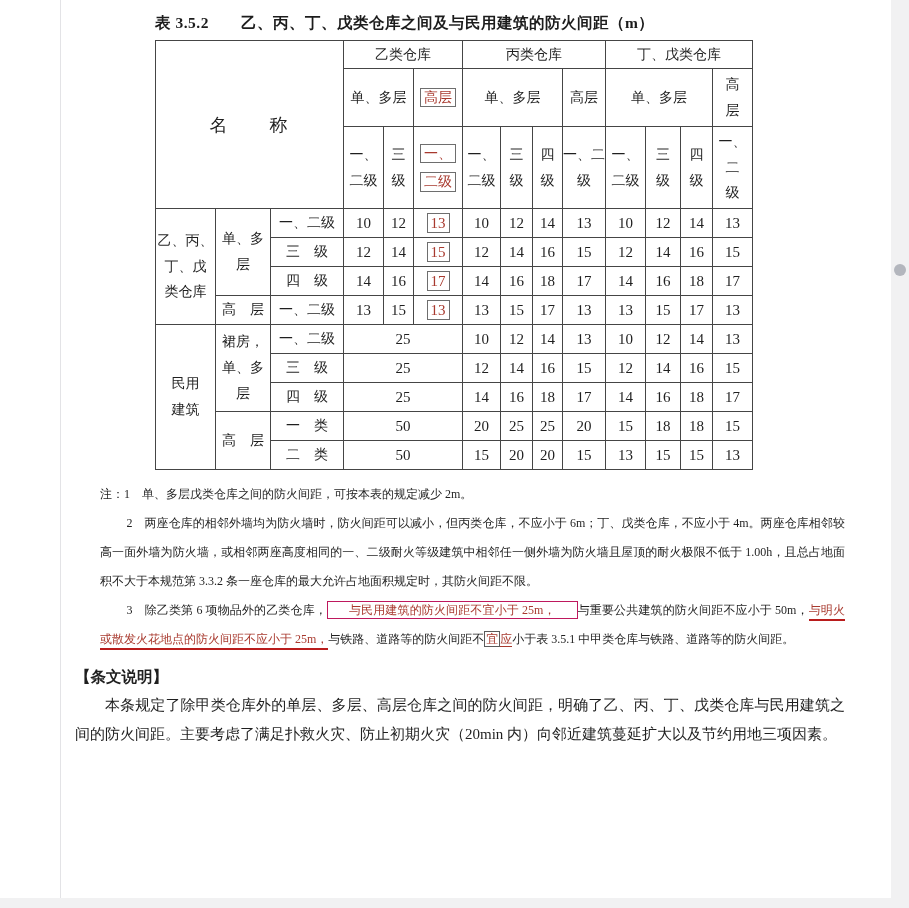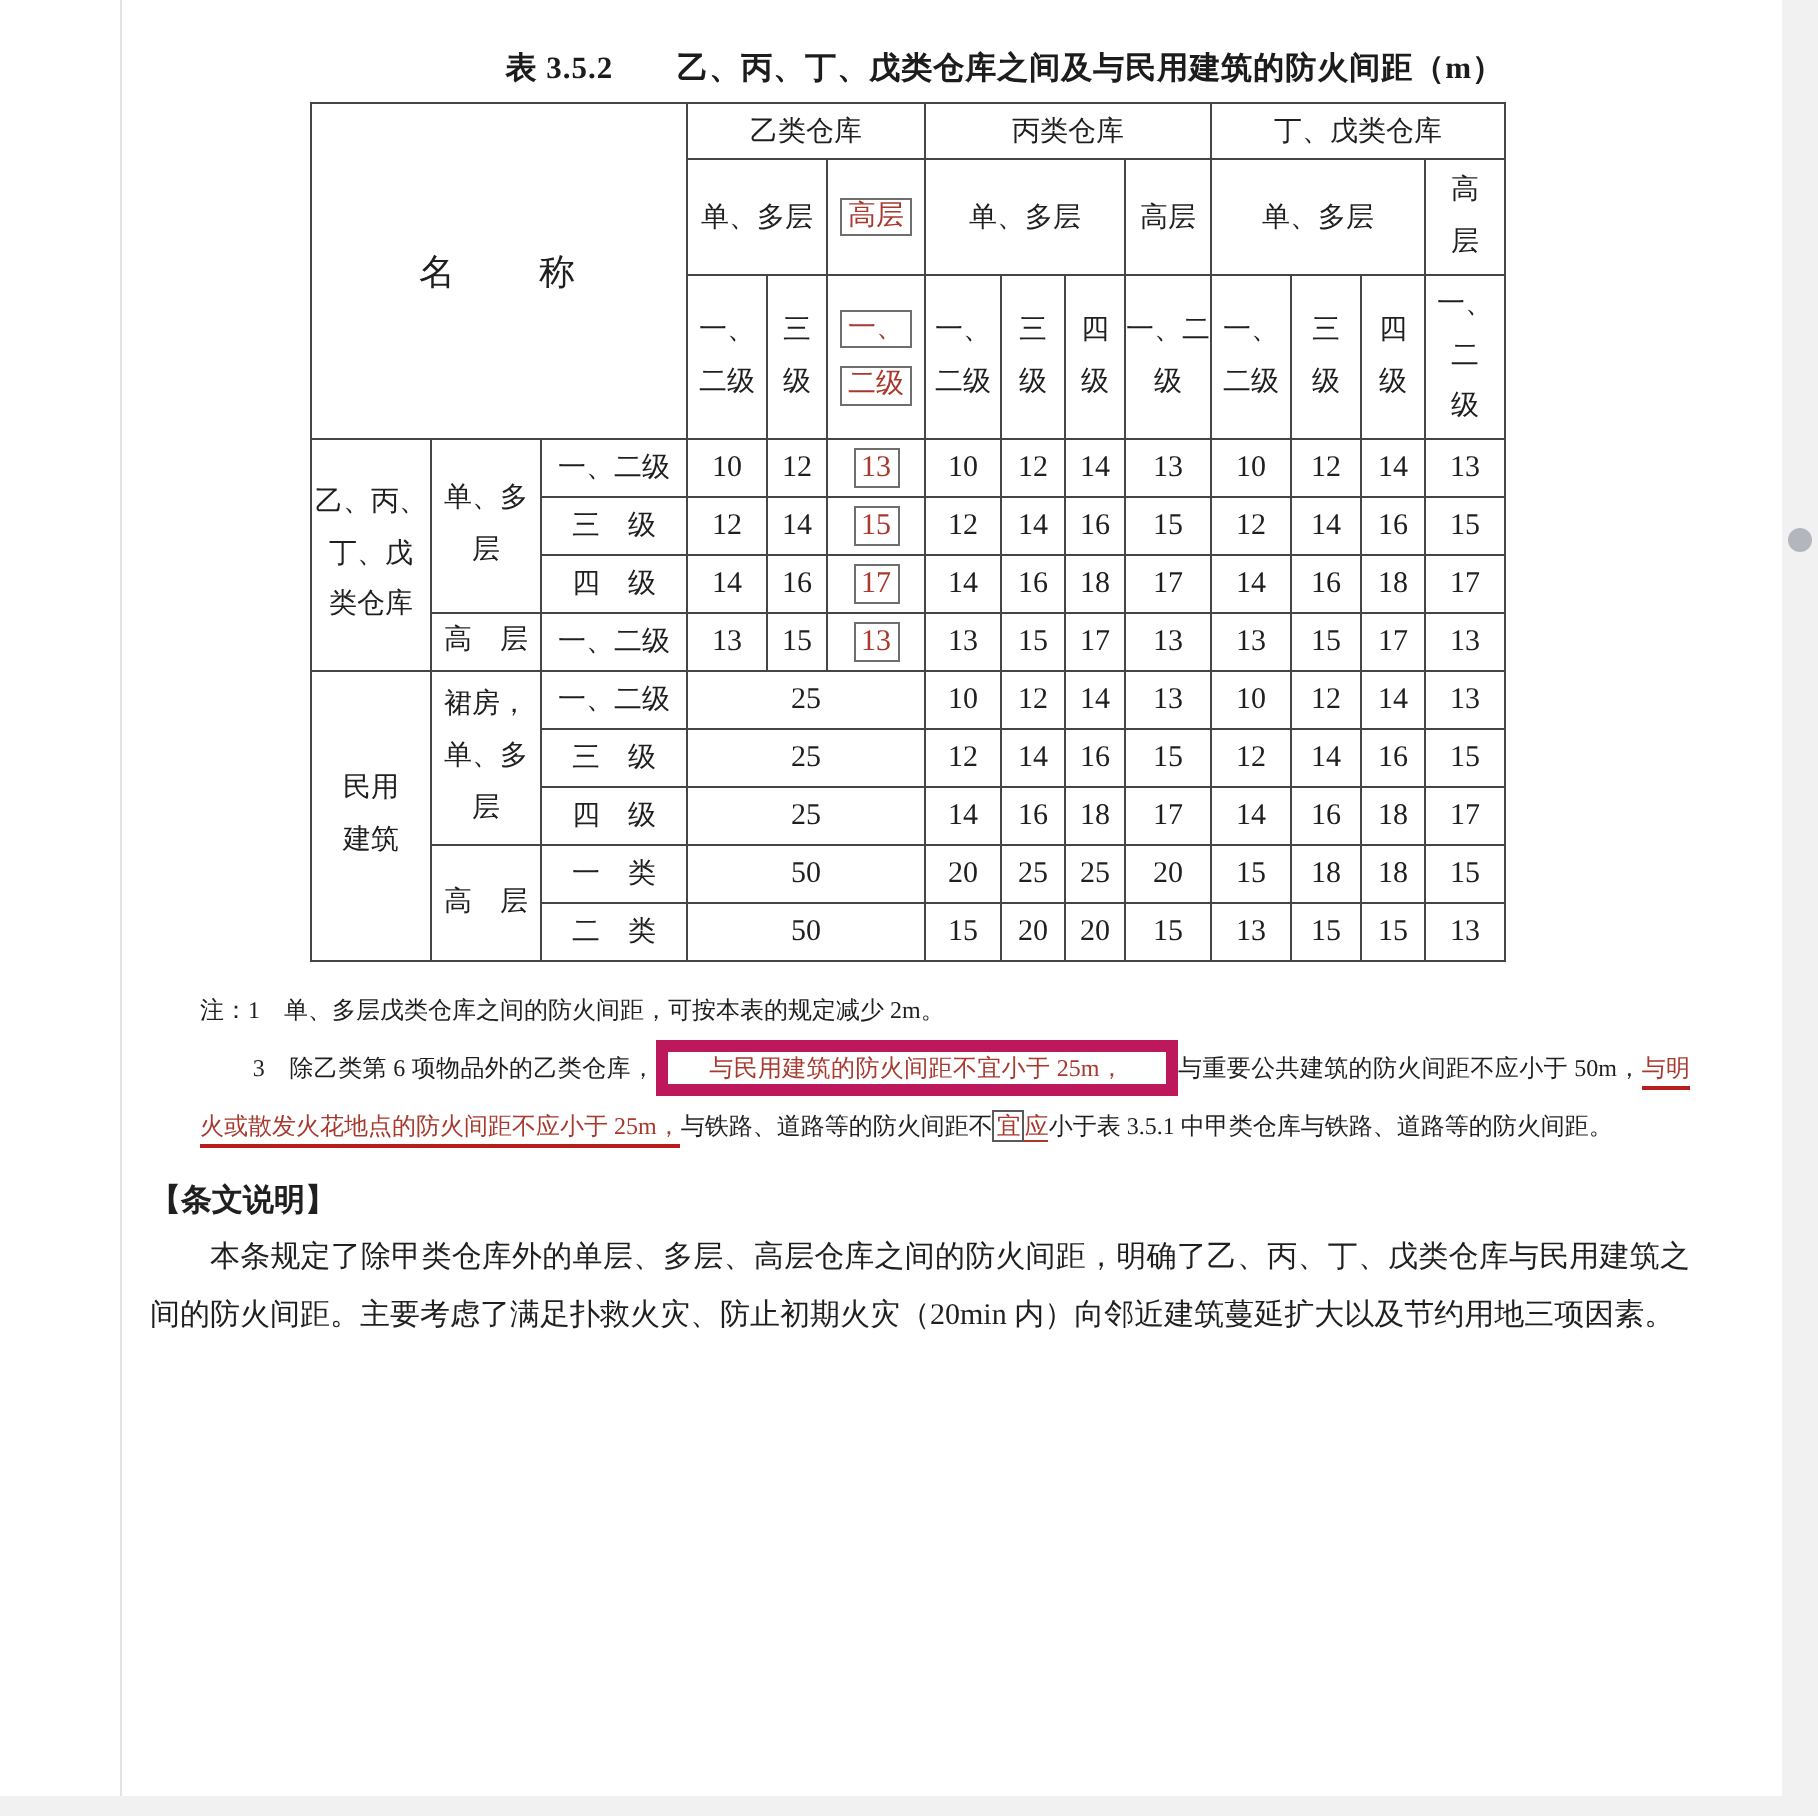--- a/index.html
+++ b/index.html
@@ -8,21 +8,21 @@
     font-family:"Liberation Serif","DejaVu Serif",serif;color:#222;
     position:relative;
   }
   .canvas{position:absolute;inset:0;width:909px;height:908px;background:#fff;}
   .left-rule{position:absolute;left:60px;top:0;width:1px;height:898px;background:#e3e3e6;}
   .scroll-strip{position:absolute;left:891px;top:0;width:18px;height:908px;background:#f1f1f2;}
   .scroll-dot{position:absolute;left:3px;top:264px;width:12px;height:12px;border-radius:50%;background:#b3b6bd;}
   .bottom-strip{position:absolute;left:0;bottom:0;width:909px;height:10px;background:#f1f1f2;}
   .content{position:absolute;left:75px;top:0;width:772px;}
   .doc-title{
-    margin:24px 0 6px 80px;width:597px;text-align:right;
+    margin:13px 0 6px 80px;width:597px;text-align:left;
     font-size:15.5px;font-weight:bold;color:#1c1c1c;letter-spacing:.5px;
   }
   table.fire{
     margin-left:80px;border-collapse:collapse;table-layout:fixed;width:597px;
     font-size:14px;color:#1f1f1f;
   }
   table.fire th,table.fire td{
     border:1px solid #454545;text-align:center;vertical-align:middle;
     padding:0;font-weight:normal;overflow:hidden;
   }
@@ -35,21 +35,21 @@
     display:inline-block;color:#a8392e;border:1px solid #6e6e6e;
     padding:0 3px;line-height:1.25;
   }
   .stack{display:flex;flex-direction:column;align-items:center;gap:9px;}
   .notes{
     margin:10px 0 0 25px;width:745px;font-size:12px;line-height:29px;
     text-align:justify;color:#1f1f1f;
   }
   .notes p{margin:0;}
   .notes p.ind{text-indent:2.2em;}
-  .blackbox{color:#a8392e;border:6px solid #be185d;padding:1px 21px;}
+  .blackbox{color:#a8392e;border:1px solid #be185d;padding:1px 21px;}
   .redline{color:#a8392e;border-bottom:2px solid #b91c1c;padding-bottom:2px;}
   .charbox{color:#a8392e;border:1px solid #5a5a5a;padding:0 1px;}
   .redchar{color:#a8392e;border-bottom:1px solid #a8392e;}
   .commentary{margin:8px 12px 0 0;width:770px;font-size:15px;line-height:29px;text-align:justify;color:#1f1f1f;}
   .commentary h3{margin:0;font-size:15.5px;font-weight:bold;line-height:29px;}
   .commentary p{margin:0;text-indent:2em;}
 </style>
 </head>
 <body>
 
@@ -250,20 +250,21 @@
           <td class="num">13</td>
           <td class="num">15</td>
           <td class="num">15</td>
           <td class="num">13</td>
         </tr>
       </tbody>
     </table>
 
     <div class="notes">
       <p>注：1　单、多层戊类仓库之间的防火间距，可按本表的规定减少 2m。</p>
+      <p class="ind">2　两座仓库的相邻外墙均为防火墙时，防火间距可以减小，但丙类仓库，不应小于 6m；丁、戊类仓库，不应小于 4m。两座仓库相邻较高一面外墙为防火墙，或相邻两座高度相同的一、二级耐火等级建筑中相邻任一侧外墙为防火墙且屋顶的耐火极限不低于 1.00h，且总占地面积不大于本规范第 3.3.2 条一座仓库的最大允许占地面积规定时，其防火间距不限。</p>
       <p class="ind"><span>3　除乙类第 6 项物品外的乙类仓库，</span><span class="blackbox">与民用建筑的防火间距不宜小于 25m，</span><span>与重要公共建筑的防火间距不应小于 50m，</span><span class="redline">与明火或散发火花地点的防火间距不应小于 25m，</span><span>与铁路、道路等的防火间距不</span><span class="charbox">宜</span><span class="redchar">应</span><span>小于表 3.5.1 中甲类仓库与铁路、道路等的防火间距。</span></p>
     </div>
 
     <div class="commentary">
       <h3>【条文说明】</h3>
       <p>本条规定了除甲类仓库外的单层、多层、高层仓库之间的防火间距，明确了乙、丙、丁、戊类仓库与民用建筑之间的防火间距。主要考虑了满足扑救火灾、防止初期火灾（20min 内）向邻近建筑蔓延扩大以及节约用地三项因素。</p>
     </div>
 
   </div>
 

